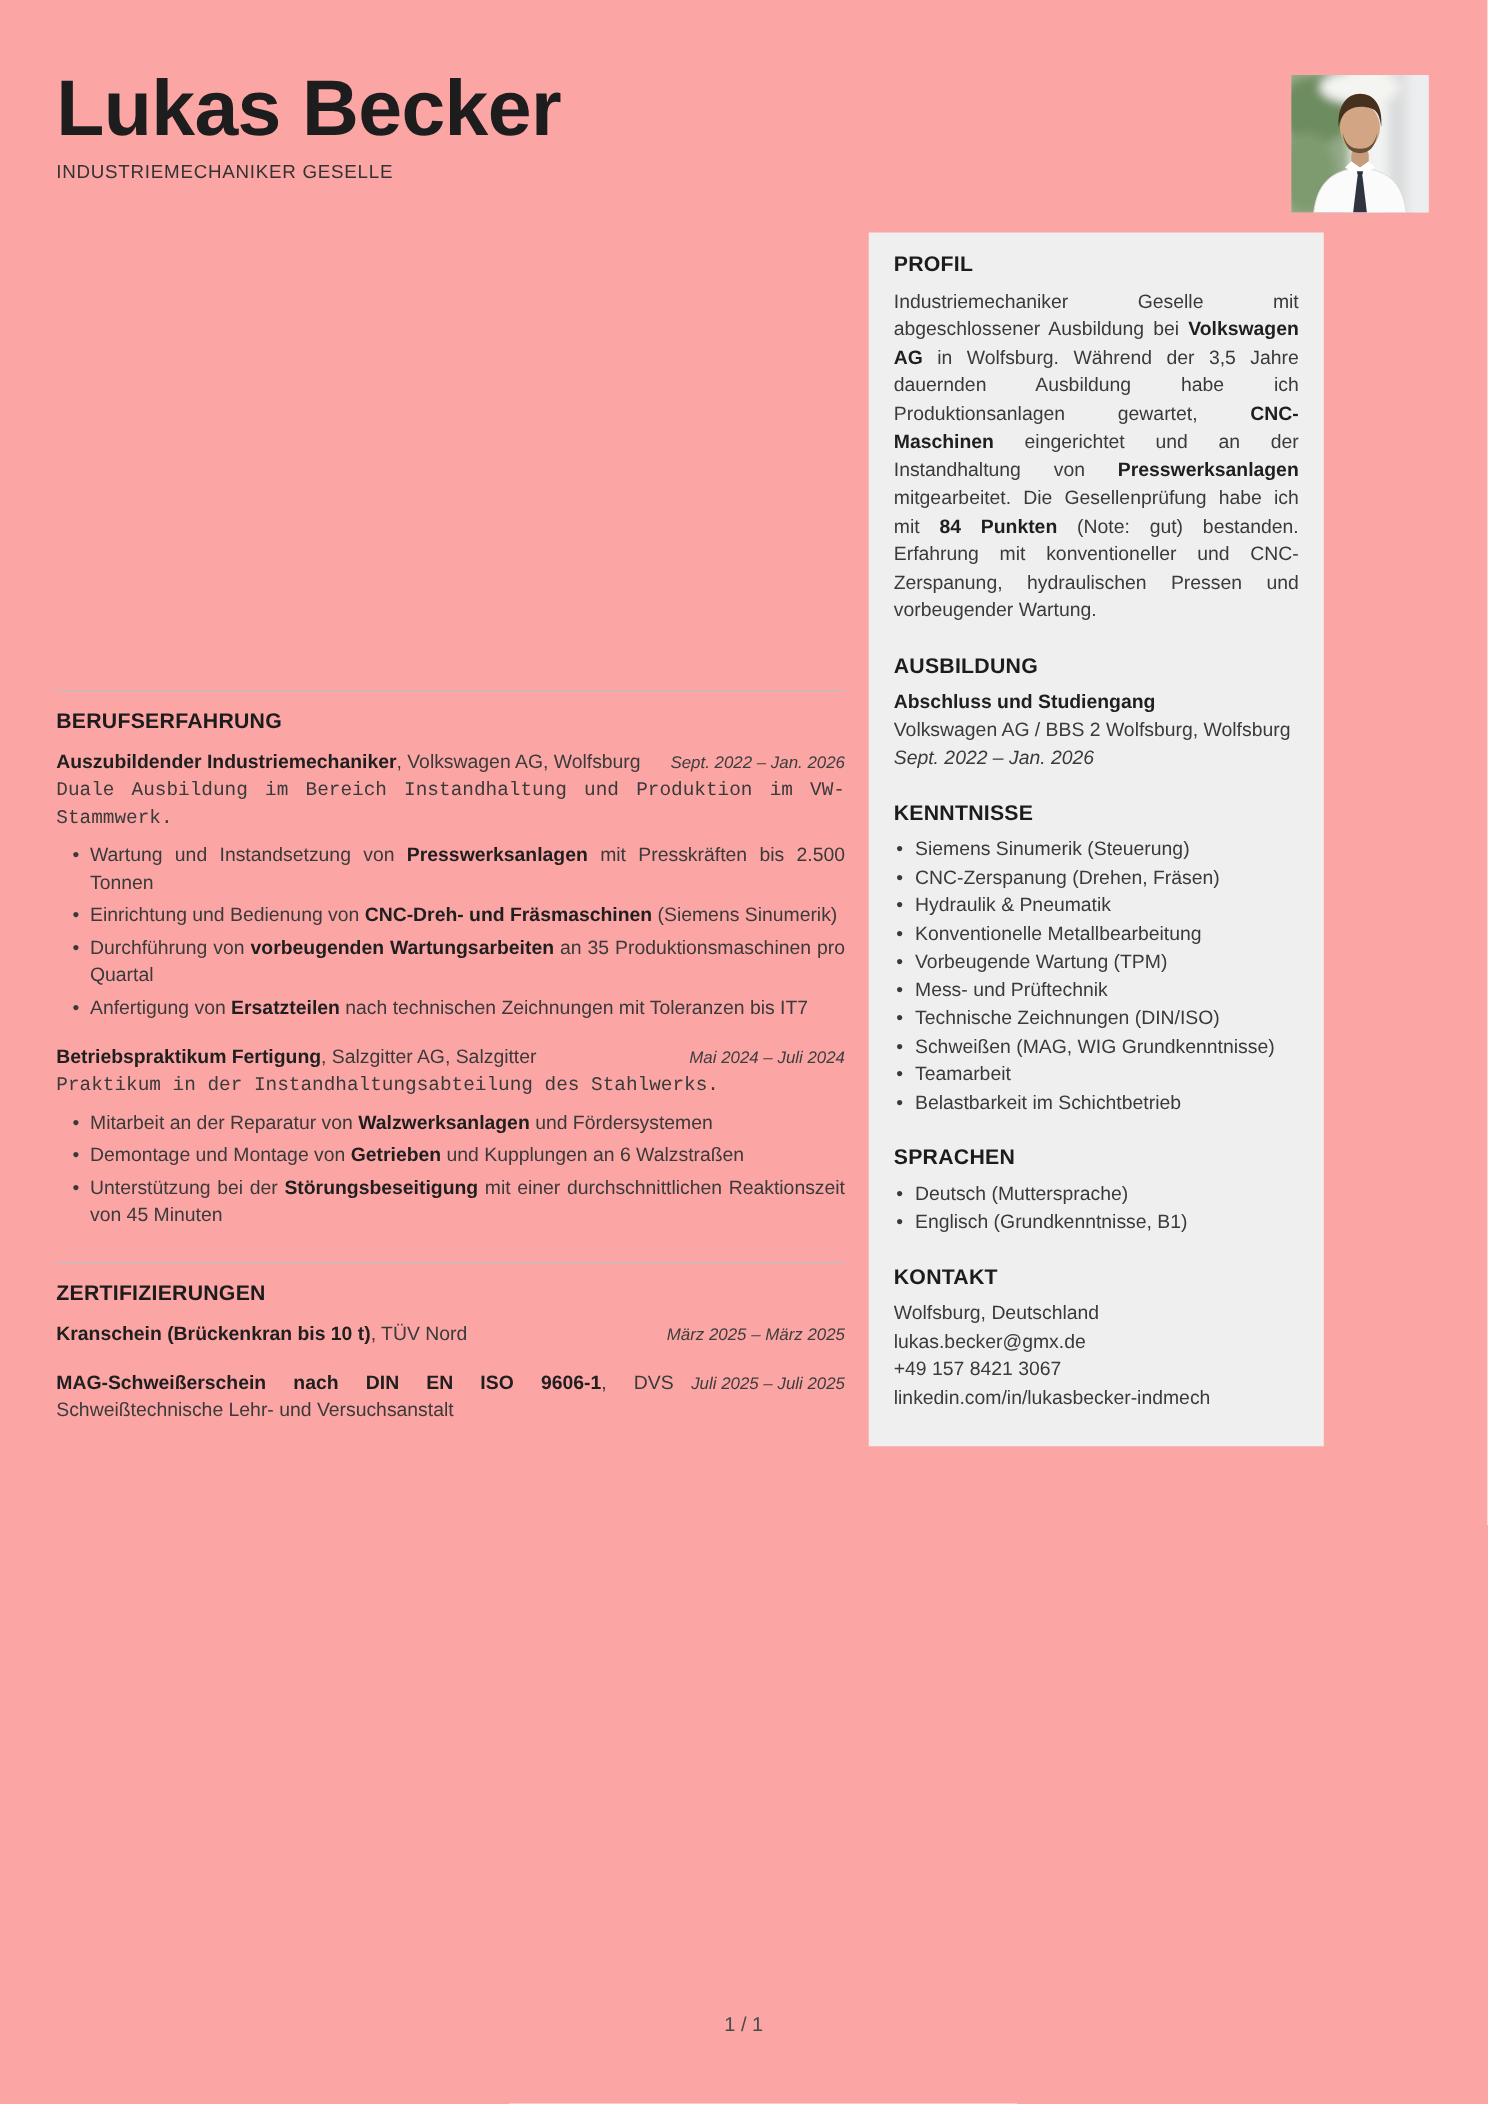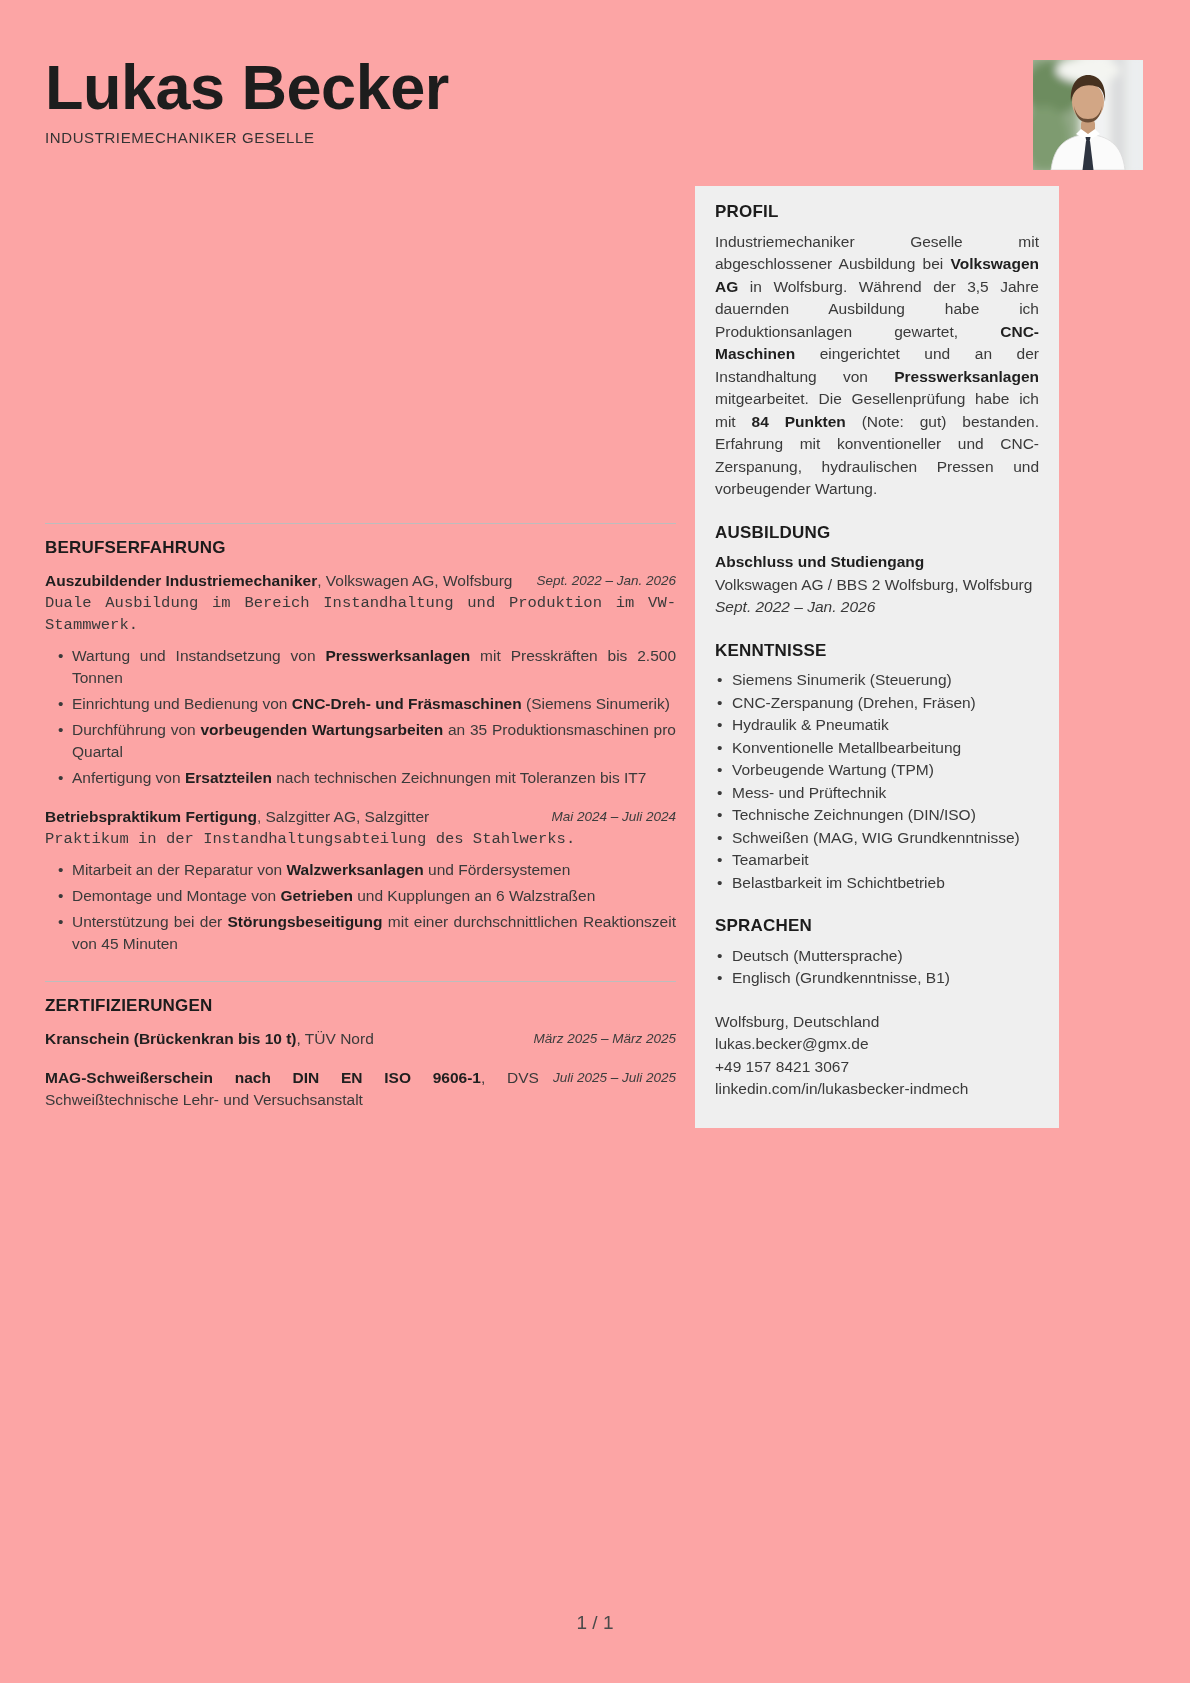--- a/index.html
+++ b/index.html
@@ -35,21 +35,21 @@
   .sidebar section:last-child { margin-bottom:0; }
   .sidebar .sec { margin-bottom:7px; }
   .just { text-align:justify; hyphens:auto; }
   .sb-list { list-style:none; }
   .sb-list li { position:relative; padding-left:17px; }
   .sb-list li::before { content:"\2022"; position:absolute; left:2px; color:#3a3a3a; }
   .bold-line { font-weight:bold; color:#1f1f1f; }
   .italic-line { font-style:italic; }
 
   
-  .footer { position:absolute; top:1612px; left:0; width:100%; text-align:center; font-size:19px; color:#4a4a4a; }
+  .footer { position:absolute; top:1612px; left:0; width:100%; text-align:center; font-size:16px; color:#4a4a4a; }
 </style>
 </head>
 <body>
 
 <div class="page">
 
   <div class="header">
     <div class="name">Lukas Becker</div>
     <div class="subtitle">INDUSTRIEMECHANIKER GESELLE</div>
     <div class="photo">
@@ -168,20 +168,21 @@
 
       <section>
         <div class="sec">SPRACHEN</div>
         <ul class="sb-list">
           <li>Deutsch (Muttersprache)</li>
           <li>Englisch (Grundkenntnisse, B1)</li>
         </ul>
       </section>
 
       <section>
+        <div class="sec">KONTAKT</div>
         <div>Wolfsburg, Deutschland</div>
         <div>lukas.becker@gmx.de</div>
         <div>+49 157 8421 3067</div>
         <div>linkedin.com/in/lukasbecker-indmech</div>
       </section>
 
     </div>
   </div>
 
   <div class="footer">1 / 1</div>

